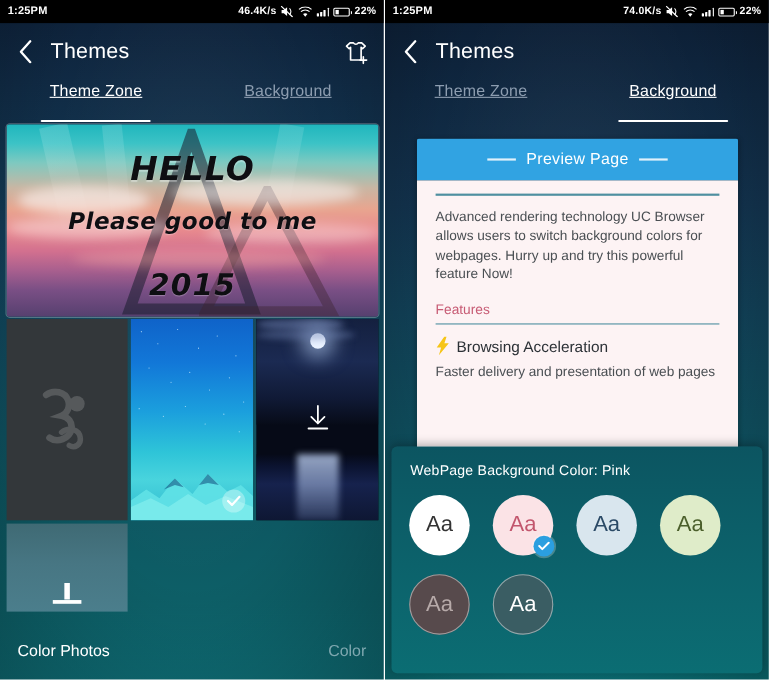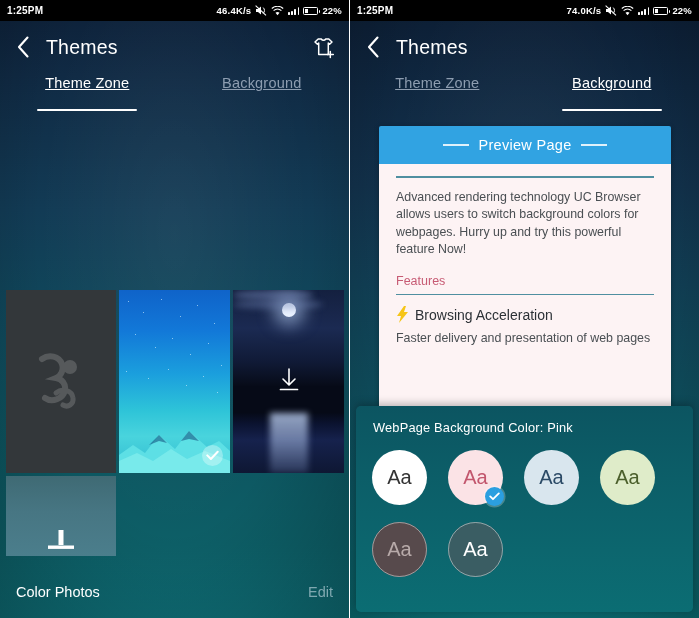--- a/index.html
+++ b/index.html
@@ -189,20 +189,43 @@
     <div class="tabs">
       <div class="tab active">
         <span>Theme Zone</span>
         <div class="ul"></div>
       </div>
       <div class="tab inactive">
         <span>Background</span>
       </div>
     </div>
 
+    <div class="hero">
+      <div class="sky"></div>
+
+      <div class="ray" style="left:40px;top:0;width:26px;height:96px;transform:rotate(-13deg);opacity:.5;"></div>
+      <div class="ray" style="left:92px;top:0;width:18px;height:104px;transform:rotate(-6deg);opacity:.45;"></div>
+      <div class="ray" style="left:240px;top:0;width:22px;height:92px;transform:rotate(11deg);opacity:.4;"></div>
+
+      <svg class="tri" style="left:98px;top:4px;" width="140" height="170" viewBox="0 0 140 170">
+        <path d="M70 6 L126 164 L14 164 Z" fill="none" stroke="rgba(25,30,45,0.55)" stroke-width="10"></path>
+      </svg>
+      <svg class="tri" style="left:175px;top:56px;" width="130" height="120" viewBox="0 0 130 120">
+        <path d="M62 4 L120 114 L6 114 Z" fill="none" stroke="rgba(60,35,45,0.40)" stroke-width="9"></path>
+      </svg>
+
+      <div class="cloud" style="left:10px;top:56px;width:120px;height:26px;background:rgba(255,255,255,0.55);"></div>
+      <div class="cloud" style="left:150px;top:50px;width:170px;height:24px;background:rgba(255,255,255,0.5);"></div>
+      <div class="cloud" style="left:0px;top:84px;width:150px;height:20px;background:rgba(255,255,255,0.38);"></div>
+      <div class="cloud" style="left:180px;top:90px;width:160px;height:18px;background:rgba(255,255,255,0.32);"></div>
+      <div class="cloud" style="left:60px;top:114px;width:230px;height:16px;background:rgba(255,180,170,0.35);"></div>
+      <div class="hl t1">HELLO</div>
+      <div class="hl t2">Please good to me</div>
+      <div class="hl t3">2015</div>
+    </div>
 
     <div class="grid">
 
       <div class="th uc">
         <svg class="uc-logo" width="62" height="58" viewBox="0 0 62 58">
           <path d="M12 6c7-5 17-3 20 5 2 6-1 12-6 14 6 1 10 6 9 12-2 9-13 13-20 8" fill="none" stroke="#fff" stroke-width="6" stroke-linecap="round"></path>
           <circle cx="40" cy="14" r="7" fill="#fff"></circle>
           <path d="M26 40c6-5 16-3 17 5 1 6-5 10-10 7" fill="none" stroke="#fff" stroke-width="5" stroke-linecap="round"></path>
         </svg>
       </div>
@@ -257,21 +280,21 @@
       <div class="th local">
         <svg class="uparrow" width="34" height="22" viewBox="0 0 34 22">
           <rect x="14.5" y="0" width="5" height="15" fill="#fff"></rect>
           <rect x="4" y="15.5" width="26" height="3.4" fill="#fff"></rect>
         </svg>
       </div>
     </div>
 
     <div class="botbar">
       <span class="lp">Color Photos</span>
-      <span class="ed">Edit</span>
+      <span class="ed">Color</span>
     </div>
   </div>
 
   <div class="gap"></div>
 
   <div class="panel panel-right">
     <div class="bg-right"></div>
     <div class="vign"></div>
 
     <div class="statusbar">

